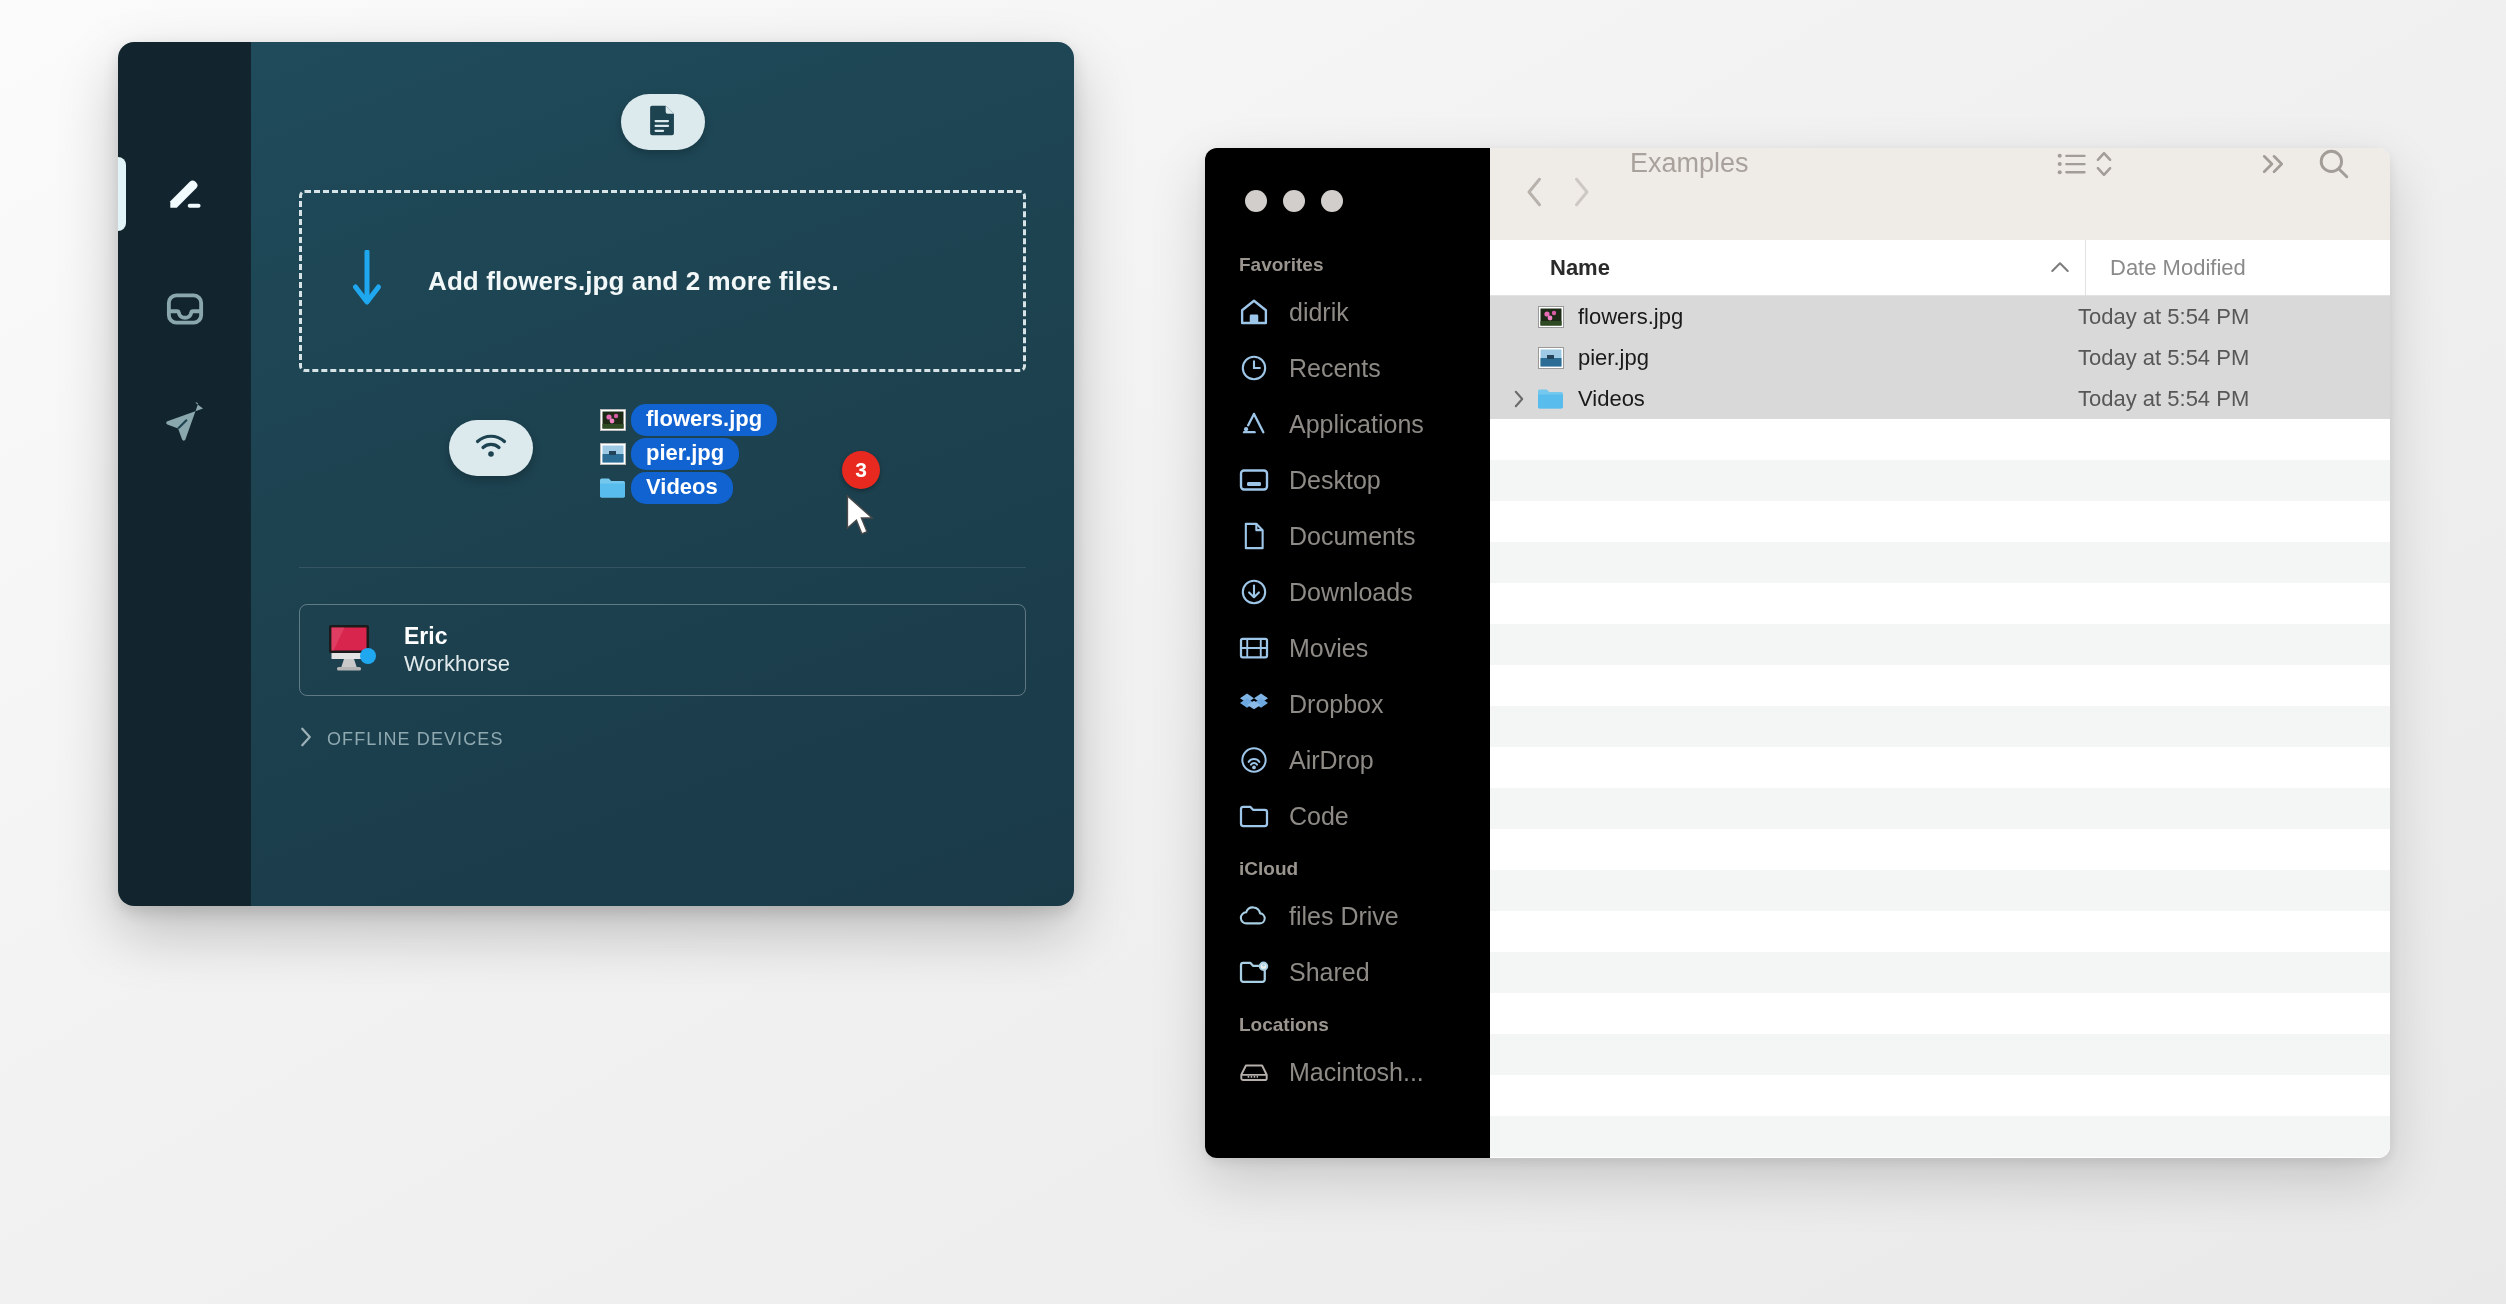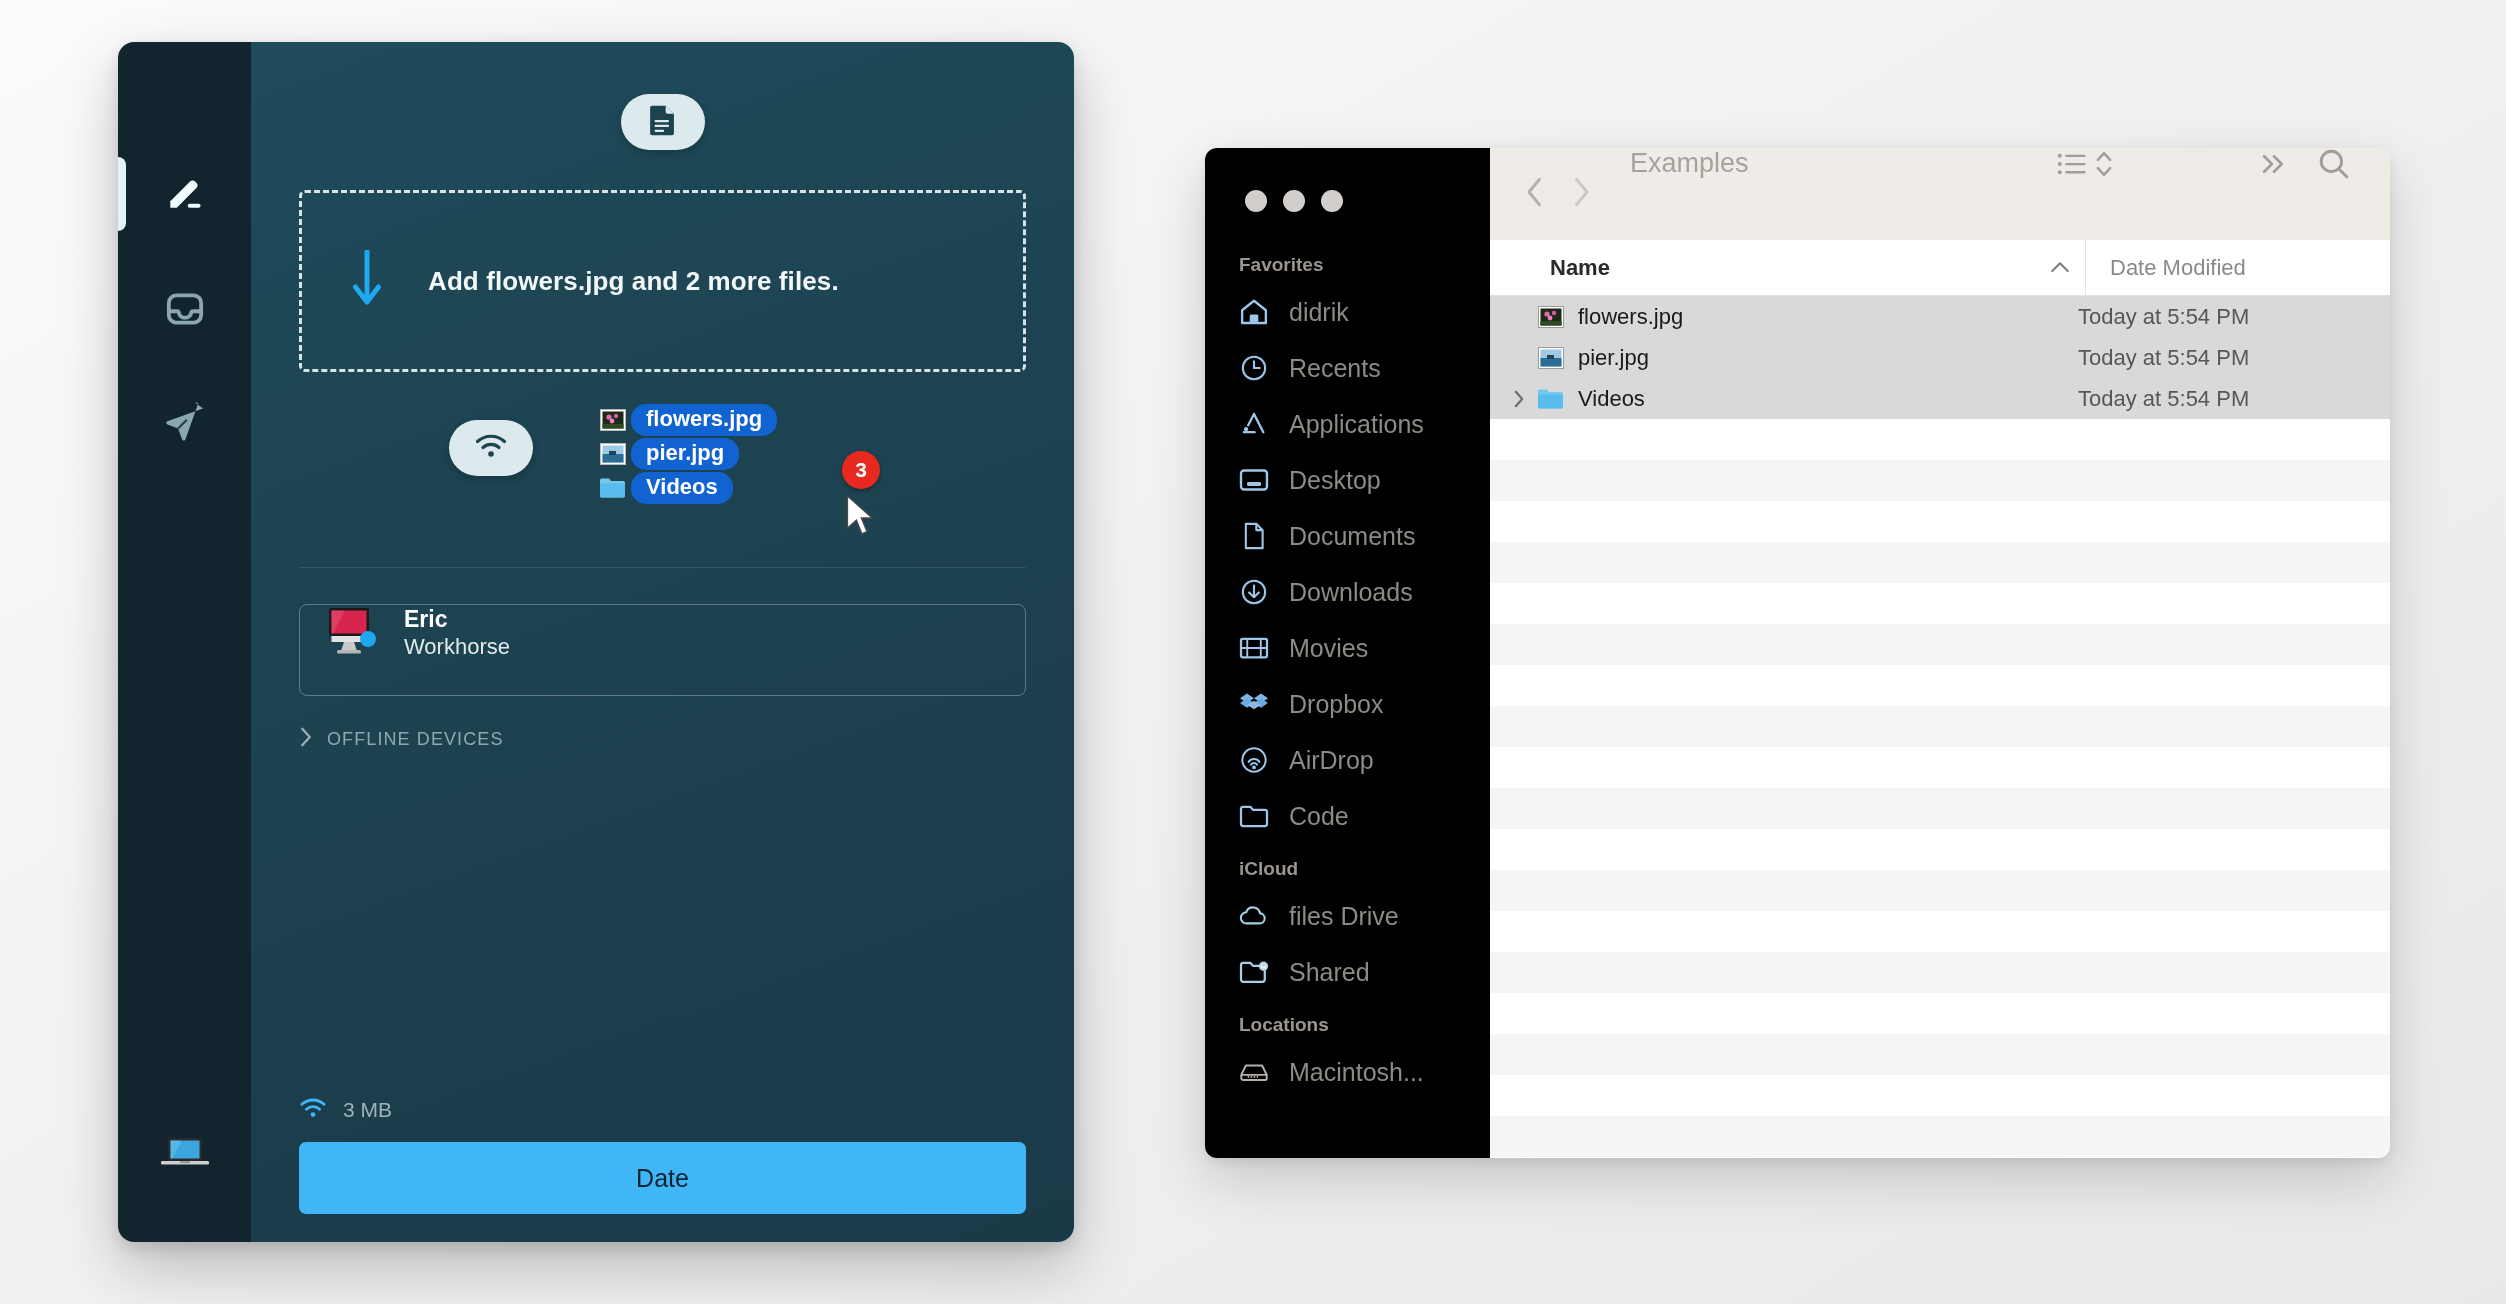--- a/index.html
+++ b/index.html
@@ -14,21 +14,21 @@
     background: linear-gradient(150deg, #fbfbfb 0%, #f2f2f2 40%, #e9e9e9 100%);
     position: relative;
   }
 
   
   #app-window {
     position: absolute;
     left: 118px;
     top: 42px;
     width: 956px;
-    height: 1200px;
+    height: 864px;
     border-radius: 16px;
     overflow: hidden;
     display: flex;
     box-shadow: 0 26px 60px rgba(0,0,0,0.22), 0 6px 16px rgba(0,0,0,0.12);
   }
   #app-sidebar {
     width: 133px;
     background: #12252f;
     position: relative;
     flex: 0 0 133px;
@@ -171,21 +171,21 @@
   }
 
   .device-card {
     position: absolute;
     left: 48px; right: 48px;
     top: 562px;
     height: 92px;
     border: 1px solid rgba(255,255,255,0.30);
     border-radius: 8px;
     display: flex;
-    align-items: flex-start;
+    align-items: center;
     padding-left: 24px;
     box-sizing: border-box;
   }
   .device-text { margin-left: 22px; }
   .device-name {
     color: #ffffff; font-size: 23px; font-weight: bold; line-height: 28px;
   }
   .device-sub {
     color: #e2eaec; font-size: 22px; line-height: 28px;
   }

